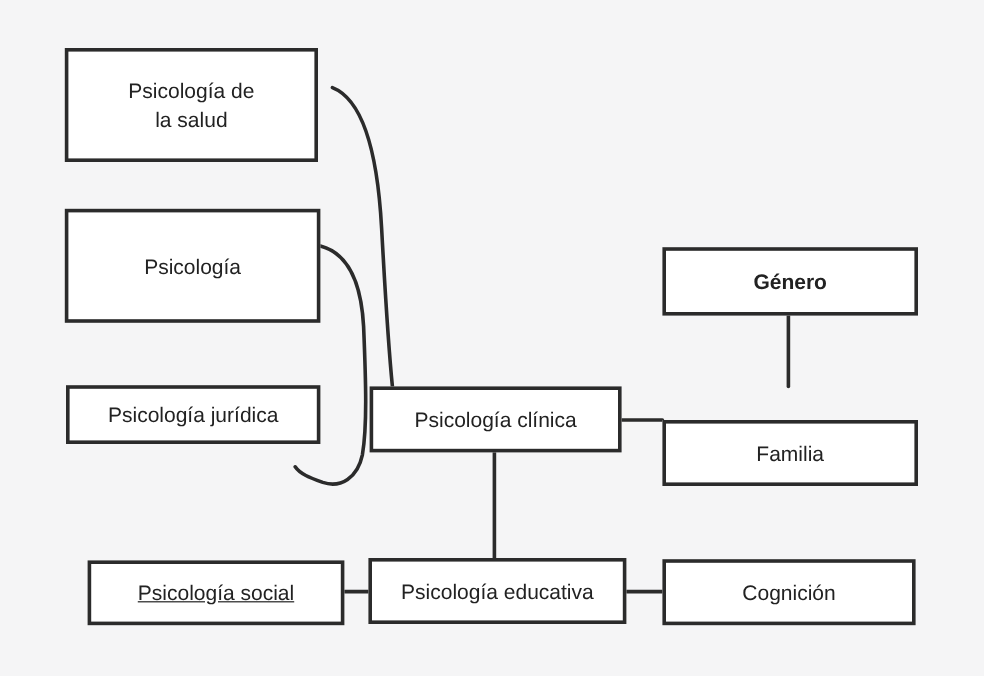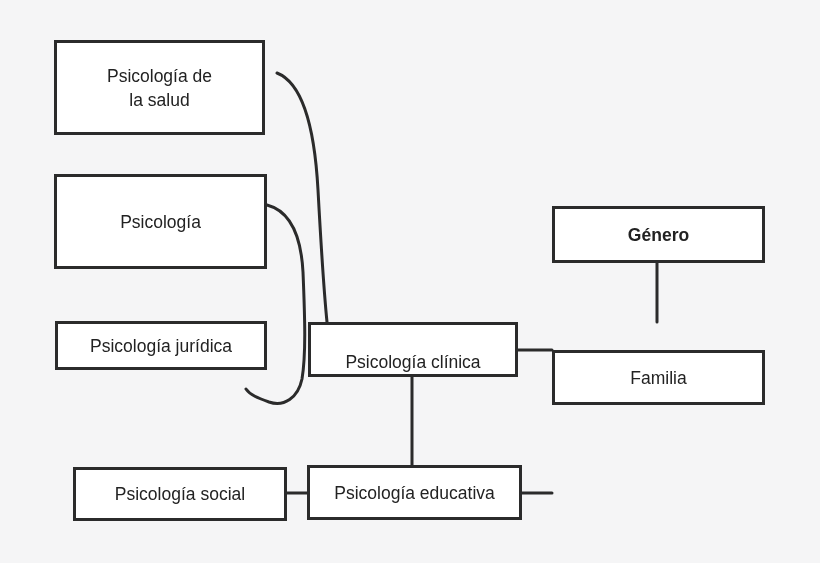--- a/index.html
+++ b/index.html
@@ -61,34 +61,37 @@
   </div>
 
   <div class="node" style="left:54px;top:174px;width:213px;height:95px;">
     <span>Psicología</span>
   </div>
 
   <div class="node" style="left:55px;top:321px;width:212px;height:49px;">
     <span>Psicología jurídica</span>
   </div>
 
-  <div class="node" style="left:308px;top:322px;width:210px;height:55px;justify-content:flex-end;">
+  <div class="node" style="left:308px;top:322px;width:210px;height:55px;">
     <span>Psicología clínica</span>
   </div>
 
   <div class="node" style="left:552px;top:206px;width:213px;height:57px;font-weight:bold;">
     <span>Género</span>
   </div>
 
   <div class="node" style="left:552px;top:322px;width:213px;height:55px;margin-top:28px;">
     <span>Familia</span>
   </div>
 
-  <div class="node" style="left:73px;top:467px;width:214px;height:54px;">
+  <div class="node" style="left:73px;top:467px;width:214px;height:54px;text-decoration:underline;">
     <span>Psicología social</span>
   </div>
 
   <div class="node" style="left:307px;top:465px;width:215px;height:55px;">
     <span>Psicología educativa</span>
   </div>
 
+  <div class="node" style="left:552px;top:466px;width:211px;height:55px;">
+    <span>Cognición</span>
+  </div>
 
 </div>
 
 </body></html>

